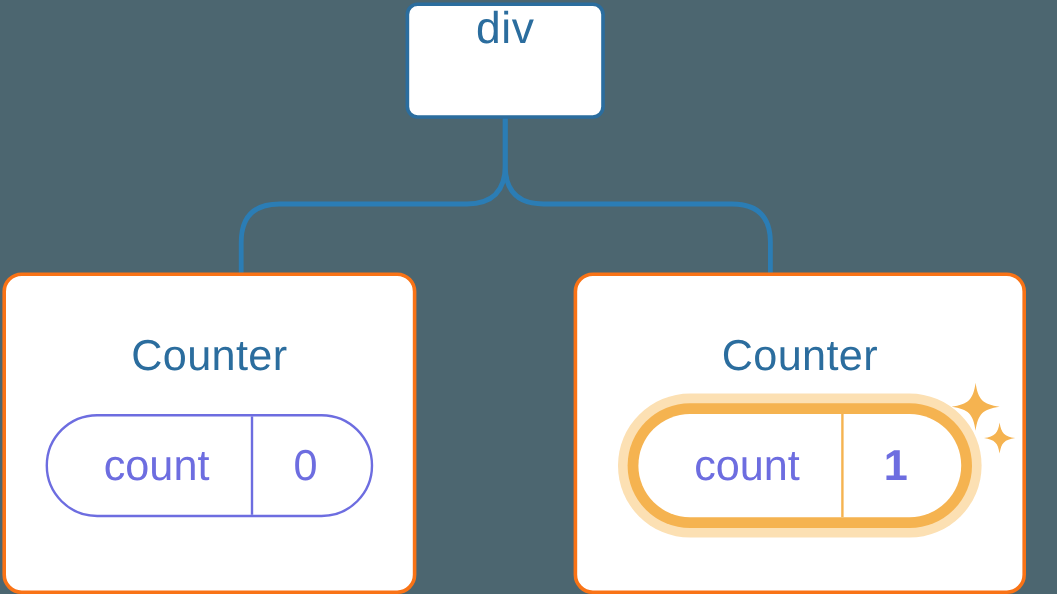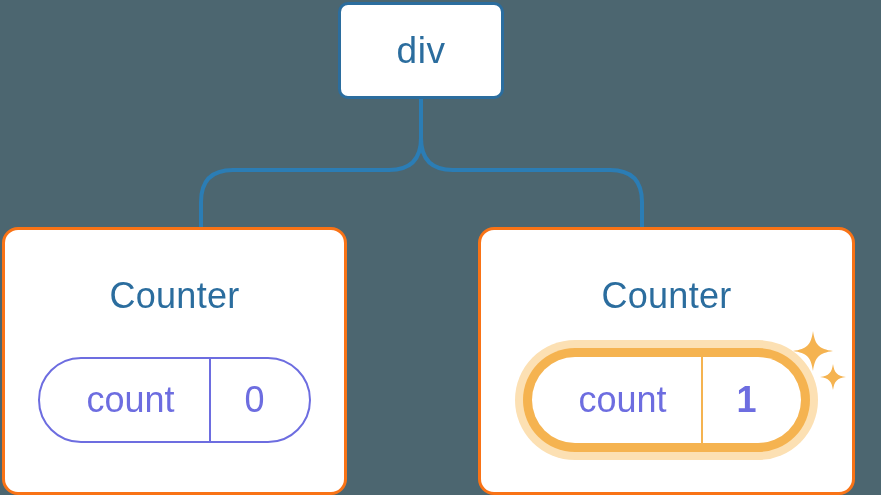--- a/index.html
+++ b/index.html
@@ -36,21 +36,20 @@
     position: absolute;
     left: 338px;
     top: 2px;
     width: 166px;
     height: 97px;
     background: #ffffff;
     border: 3px solid #2b6d9e;
     border-radius: 10px;
     box-sizing: border-box;
     display: flex;
-    align-items: center;
     justify-content: center;
     z-index: 3;
   }
   .node-root-label {
     color: #2b6d9e;
     font-size: 37px;
     line-height: 1;
     letter-spacing: 0.5px;
   }
 
@@ -82,21 +81,21 @@
     color: #2b6d9e;
     font-size: 36px;
     line-height: 1;
     margin-top: 48px;
     letter-spacing: 0.3px;
   }
 
   
   .pill-wrap {
     position: relative;
-    margin-top: 43px;
+    margin-top: 31px;
     display: flex;
     align-items: center;
     justify-content: center;
   }
   .pill {
     position: relative;
     display: flex;
     align-items: stretch;
     height: 86px;
     border: 2px solid #6d6de0;

